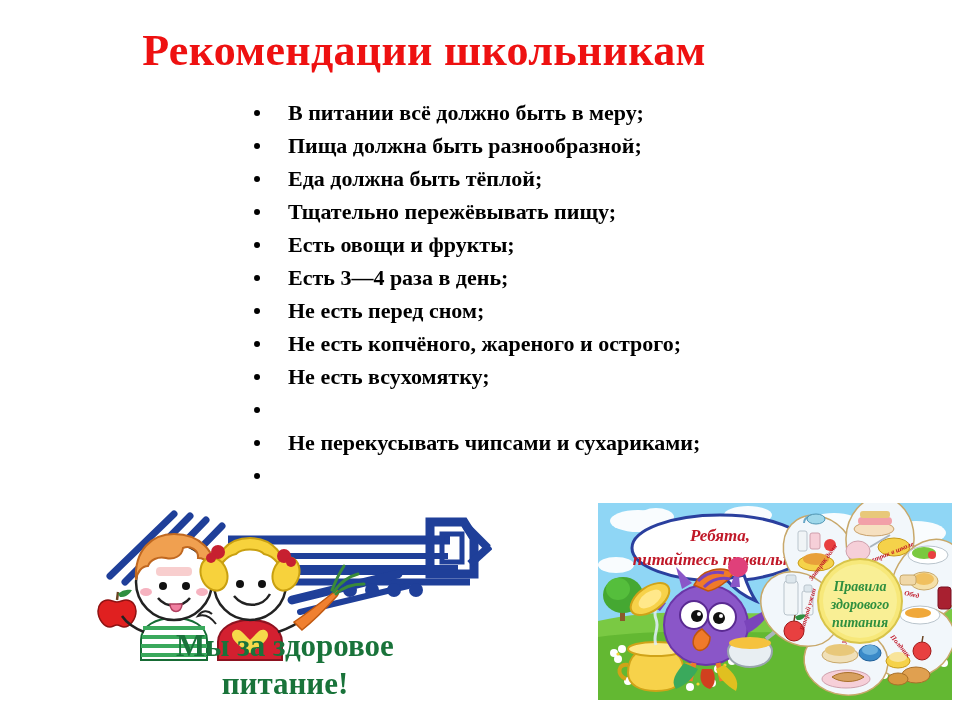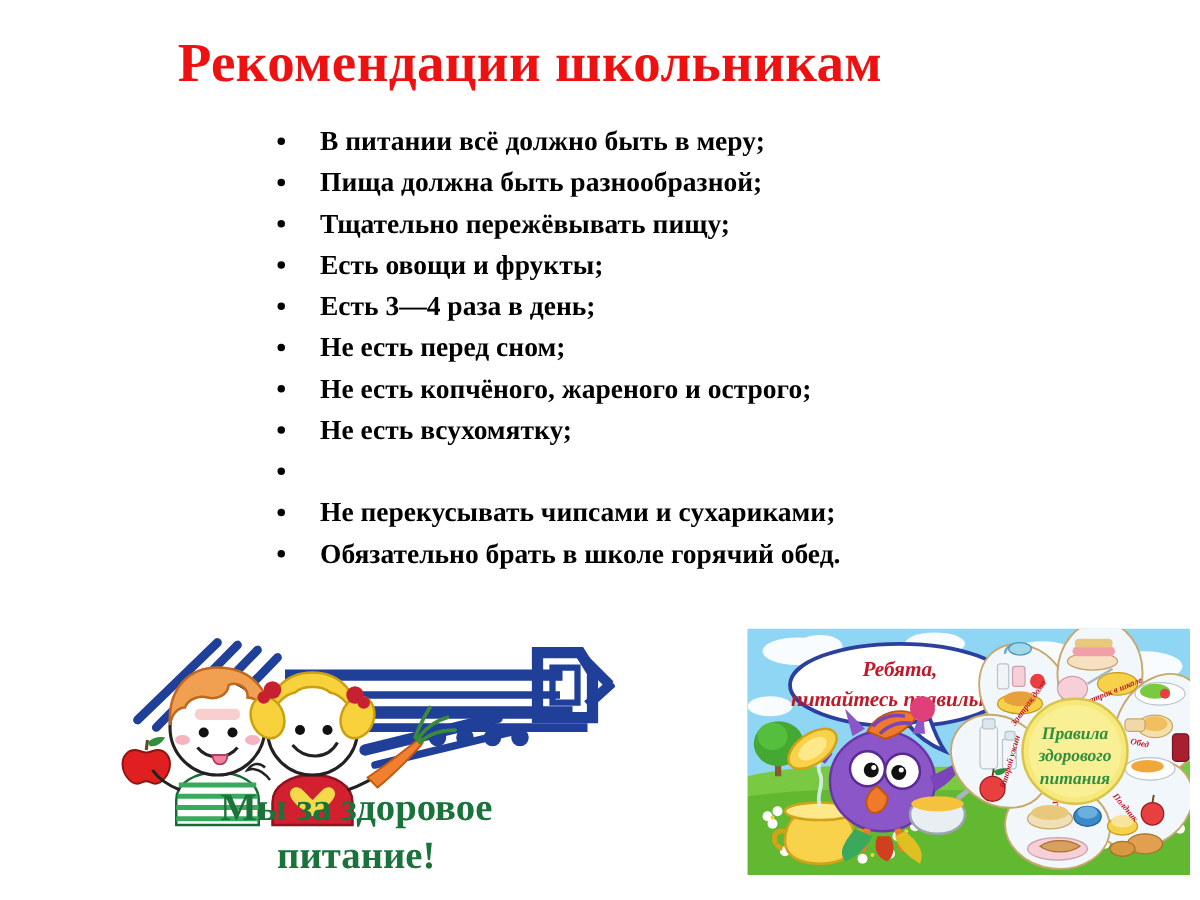--- a/index.html
+++ b/index.html
@@ -34,21 +34,21 @@
     font-weight: bold;
     font-size: 44px;
     line-height: 50px;
     letter-spacing: 0.3px;
     white-space: nowrap;
   }
 
   
   #bullet-list {
     position: absolute;
-    left: 220px;
+    left: 252px;
     top: 96px;
     width: 640px;
     margin: 0;
     padding: 0;
     list-style: none;
   }
   #bullet-list li {
     position: relative;
     height: 33px;
     line-height: 33px;
@@ -107,20 +107,24 @@
     <li>
       <span class="bullet-dot"></span>
       <span>В питании всё должно быть в меру;</span>
     </li>
     <li>
       <span class="bullet-dot"></span>
       <span>Пища должна быть разнообразной;</span>
     </li>
     <li>
       <span class="bullet-dot"></span>
+      <span>Еда должна быть тёплой;</span>
+    </li>
+    <li>
+      <span class="bullet-dot"></span>
       <span>Тщательно пережёвывать пищу;</span>
     </li>
     <li>
       <span class="bullet-dot"></span>
       <span>Есть овощи и фрукты;</span>
     </li>
     <li>
       <span class="bullet-dot"></span>
       <span>Есть 3—4 раза в день;</span>
     </li>
@@ -138,21 +142,20 @@
     </li>
     <li>
       <span class="bullet-dot"></span>
     </li>
     <li>
       <span class="bullet-dot"></span>
       <span>Не перекусывать чипсами и сухариками;</span>
     </li>
     <li>
       <span class="bullet-dot"></span>
-      <span>Обязательно брать в школе горячий обед.</span>
     </li>
   </ul>
 
   <div class="picture" id="pic-kids">
     <svg width="414" height="206" viewBox="0 0 414 206" xmlns="http://www.w3.org/2000/svg">
       <rect x="0" y="0" width="414" height="206" fill="#ffffff"></rect>
 
       <g fill="none" stroke="#1f3f99" stroke-width="7" stroke-linecap="round">
         <path d="M32 72 L96 10"></path>
         <path d="M47 78 L112 12"></path>

